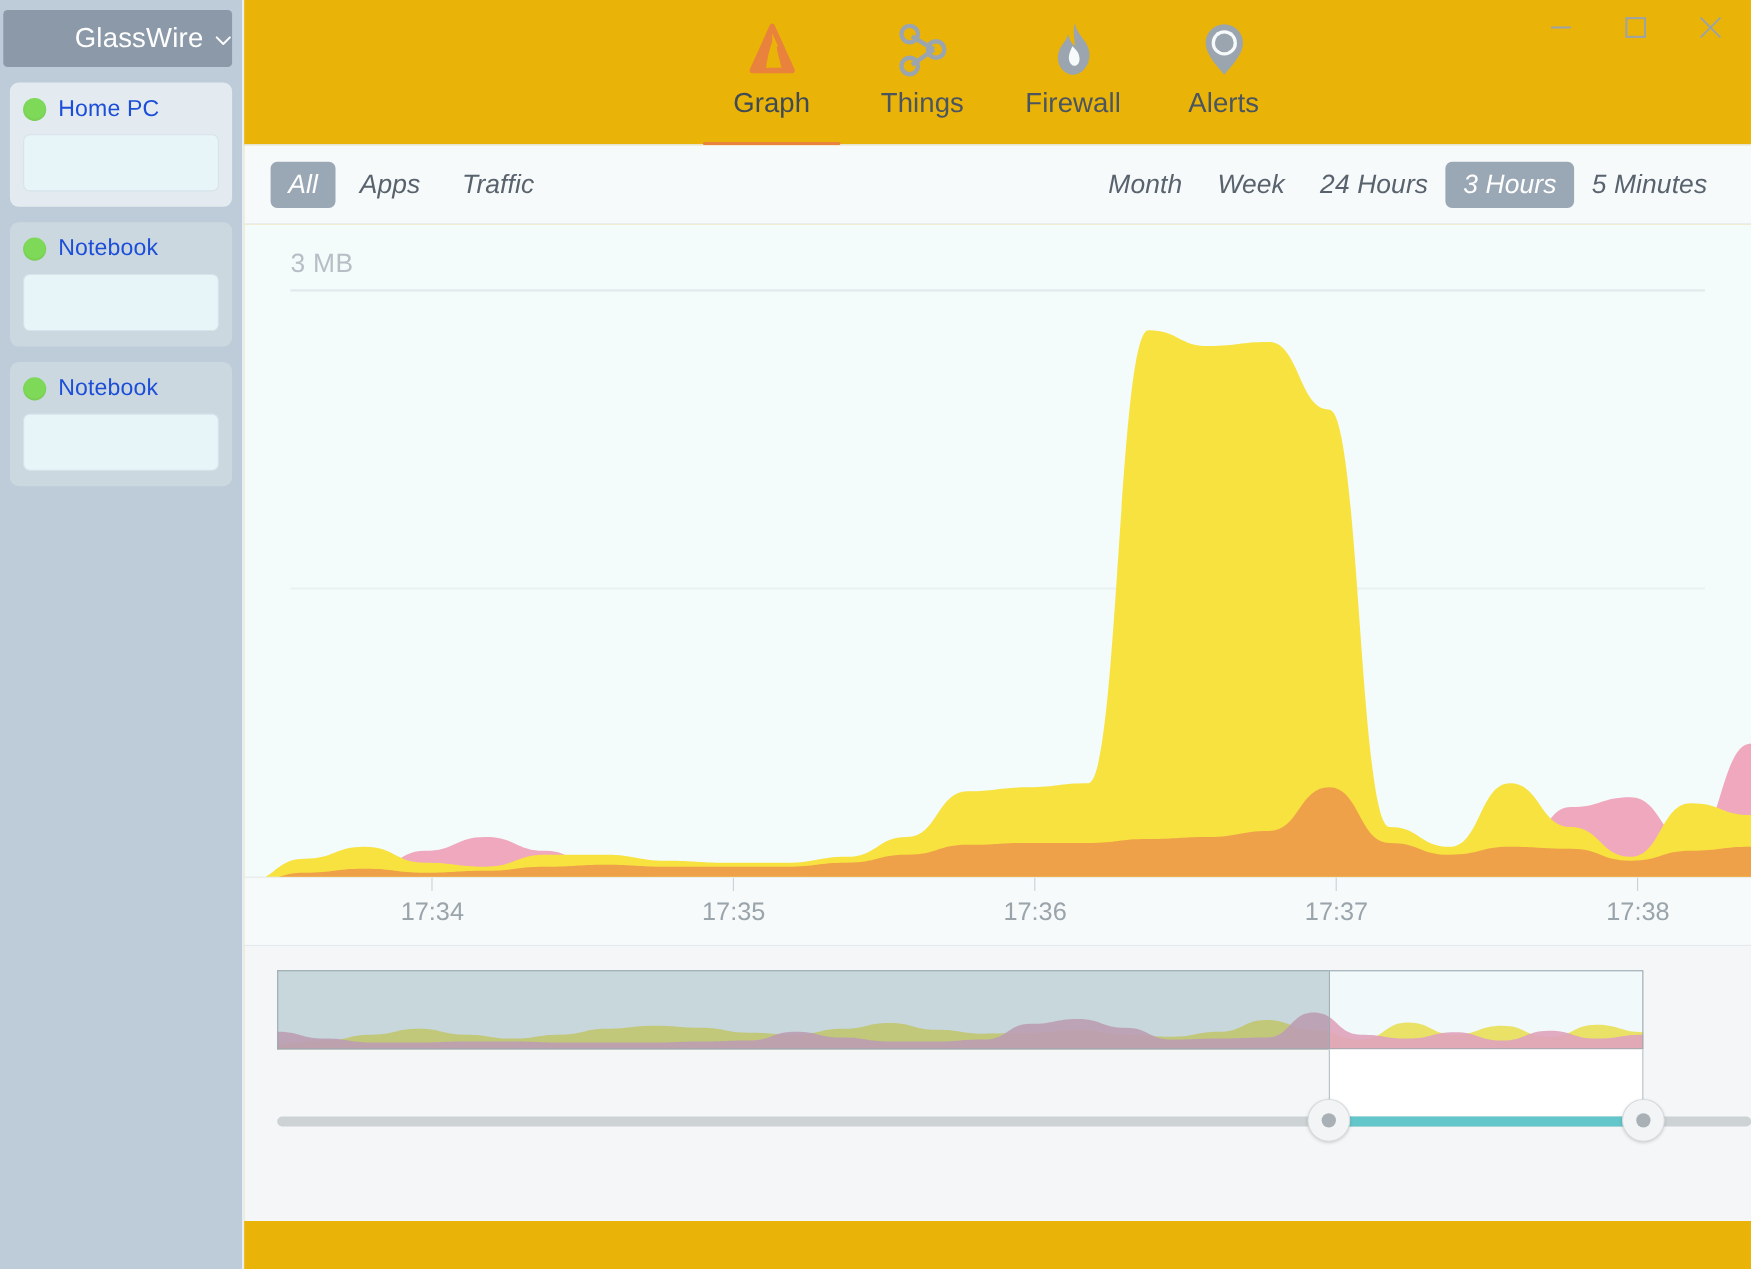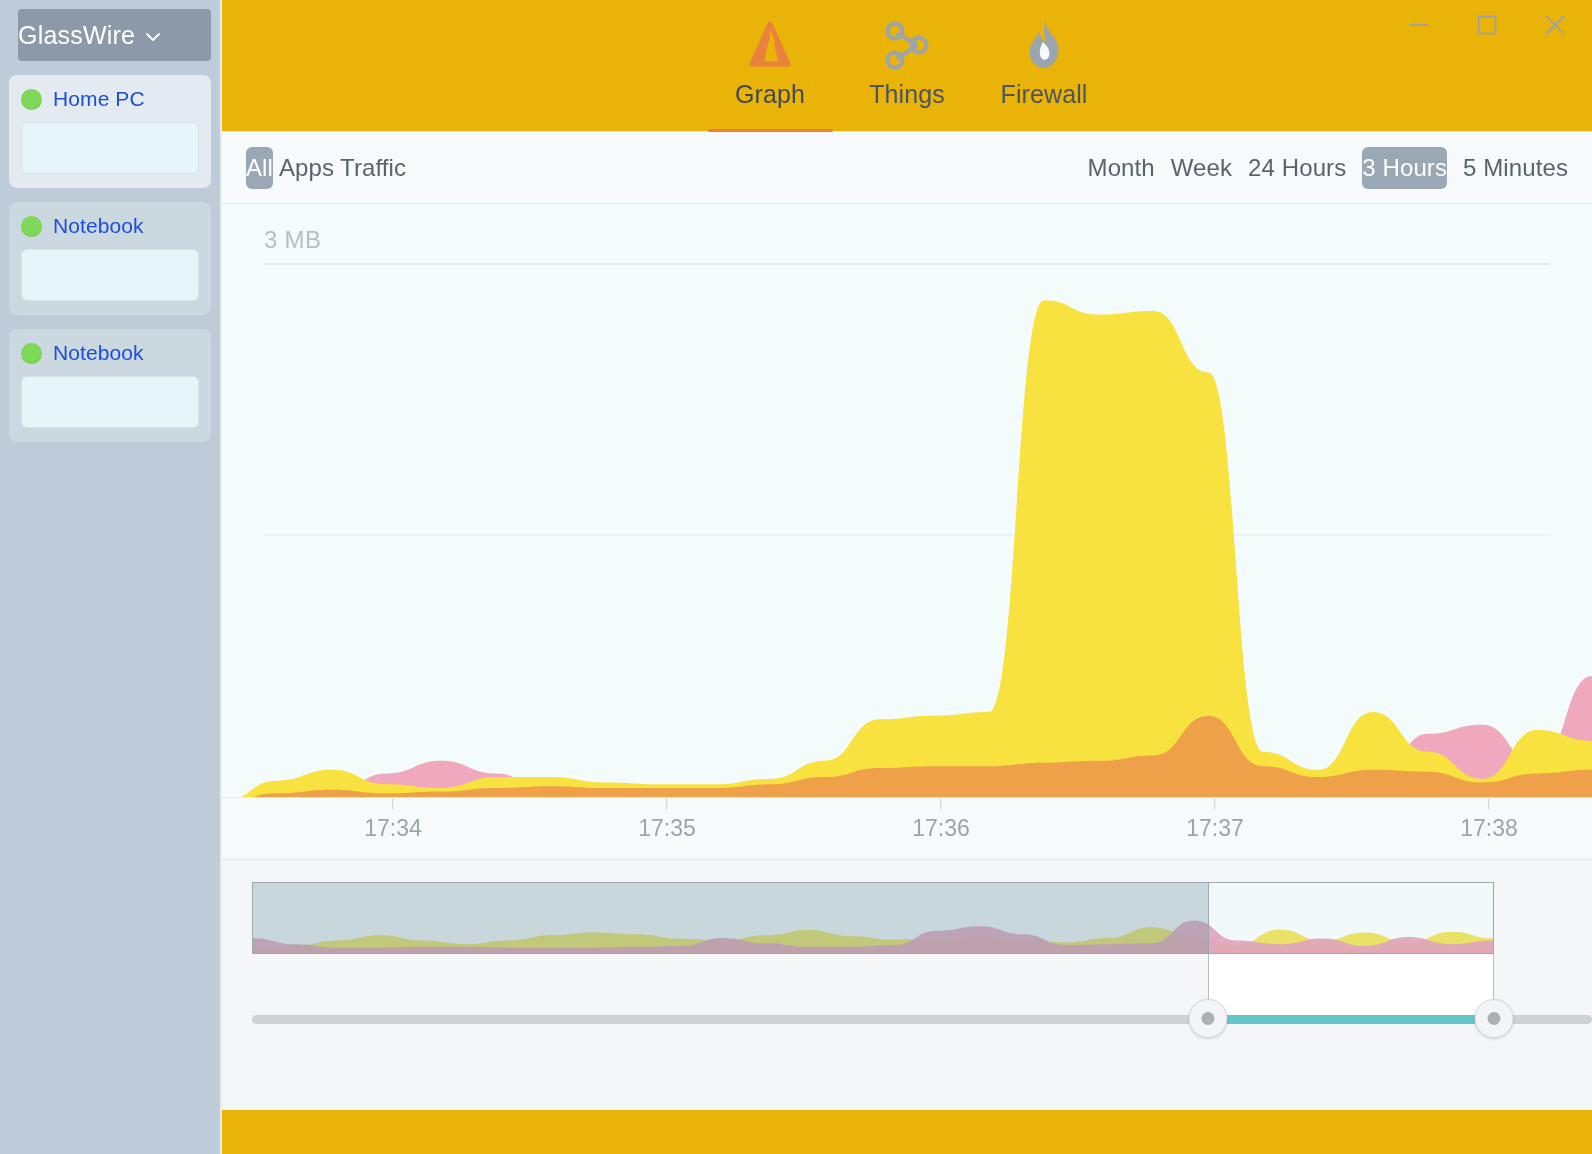--- a/index.html
+++ b/index.html
@@ -13,25 +13,25 @@
 
   
   .sidebar {
     width: 222px; height: 1154px;
     background: #bdccd8;
     border-right: 2px solid #e8edf1;
     position: relative;
     flex: 0 0 222px;
   }
   .brand {
-    margin: 9px 9px 0 18px;
+    margin: 9px 9px 0 3px;
     height: 52px;
     background: #8b99a8;
     border-radius: 4px;
-    display: flex; align-items: center; justify-content: flex-start;
+    display: flex; align-items: center; justify-content: flex-end;
     gap: 10px;
     cursor: pointer;
   }
   .brand-label {
     color: #ffffff; font-size: 25px; letter-spacing: .2px;
   }
   .chev {
     width: 16px; height: 16px; position: relative; top: 2px;
   }
   .chev svg { display: block; }
@@ -108,25 +108,25 @@
   
   .filterbar {
     height: 72px; flex: 0 0 72px;
     display: flex; align-items: center;
     padding: 0 24px 0 24px;
     border-bottom: 1px solid #e3e9ed;
     position: relative; top: -44px;
     background: #f7fafb;
   }
   .fgroup-left { display: flex; align-items: center; gap: 6px; }
-  .fgroup-right { display: flex; align-items: center; gap: 16px; margin-left: auto; }
+  .fgroup-right { display: flex; align-items: center; gap: 0; margin-left: auto; }
   .pill {
-    padding: 7px 0; border-radius: 6px;
+    padding: 7px 16px; border-radius: 6px;
     font-size: 24px; color: #59636e; cursor: pointer;
-    white-space: nowrap; letter-spacing: .1px;
+    white-space: nowrap; letter-spacing: .1px; font-style: italic;
   }
   .pill.active { background: #9aa7b4; color: #ffffff; }
 
   
   .chartwrap {
     flex: 1 1 auto;
     position: relative; top: -44px;
     background: #f3fbfb;
     border-bottom: 1px solid #e3e9ed;
     overflow: hidden;
@@ -290,20 +290,30 @@
           <span class="navlabel">Things</span>
         </div>
         <div class="navtab">
           <span class="navicon">
             <svg width="52" height="54" viewBox="0 0 52 54">
               <path d="M27 3 C29 14 38 18 40 28 C42.5 40 34 50 26 50 C18 50 10 42 12 31 C13.5 23 19 21 21 13 C23 20 25 22 27 24 C27 17 25 11 27 3 Z" fill="#9aa5b0"></path>
               <path d="M25 24 C22.5 29 21 33 22 37 C23 41 26 43 29 41 C32 39 32 34 30 30 C29 28 27 26 25 24 Z" fill="#f7fafb"></path>
             </svg>
           </span>
           <span class="navlabel">Firewall</span>
+        </div>
+        <div class="navtab">
+          <span class="navicon">
+            <svg width="52" height="54" viewBox="0 0 52 54">
+              <path d="M26 4 C16.6 4 9 11.6 9 21 C9 32 20 42 26 50 C32 42 43 32 43 21 C43 11.6 35.4 4 26 4 Z" fill="#9aa5b0"></path>
+              <circle cx="26" cy="21" r="11.5" fill="#f7fafb"></circle>
+              <circle cx="26" cy="21" r="8.5" fill="#9aa5b0"></circle>
+            </svg>
+          </span>
+          <span class="navlabel">Alerts</span>
         </div>
       </nav>
 
     <div class="filterbar">
       <div class="fgroup-left" id="view-modes">
           <div class="pill active">All</div>
           <div class="pill">Apps</div>
           <div class="pill">Traffic</div>
         </div>
       <div class="fgroup-right" id="time-ranges">

